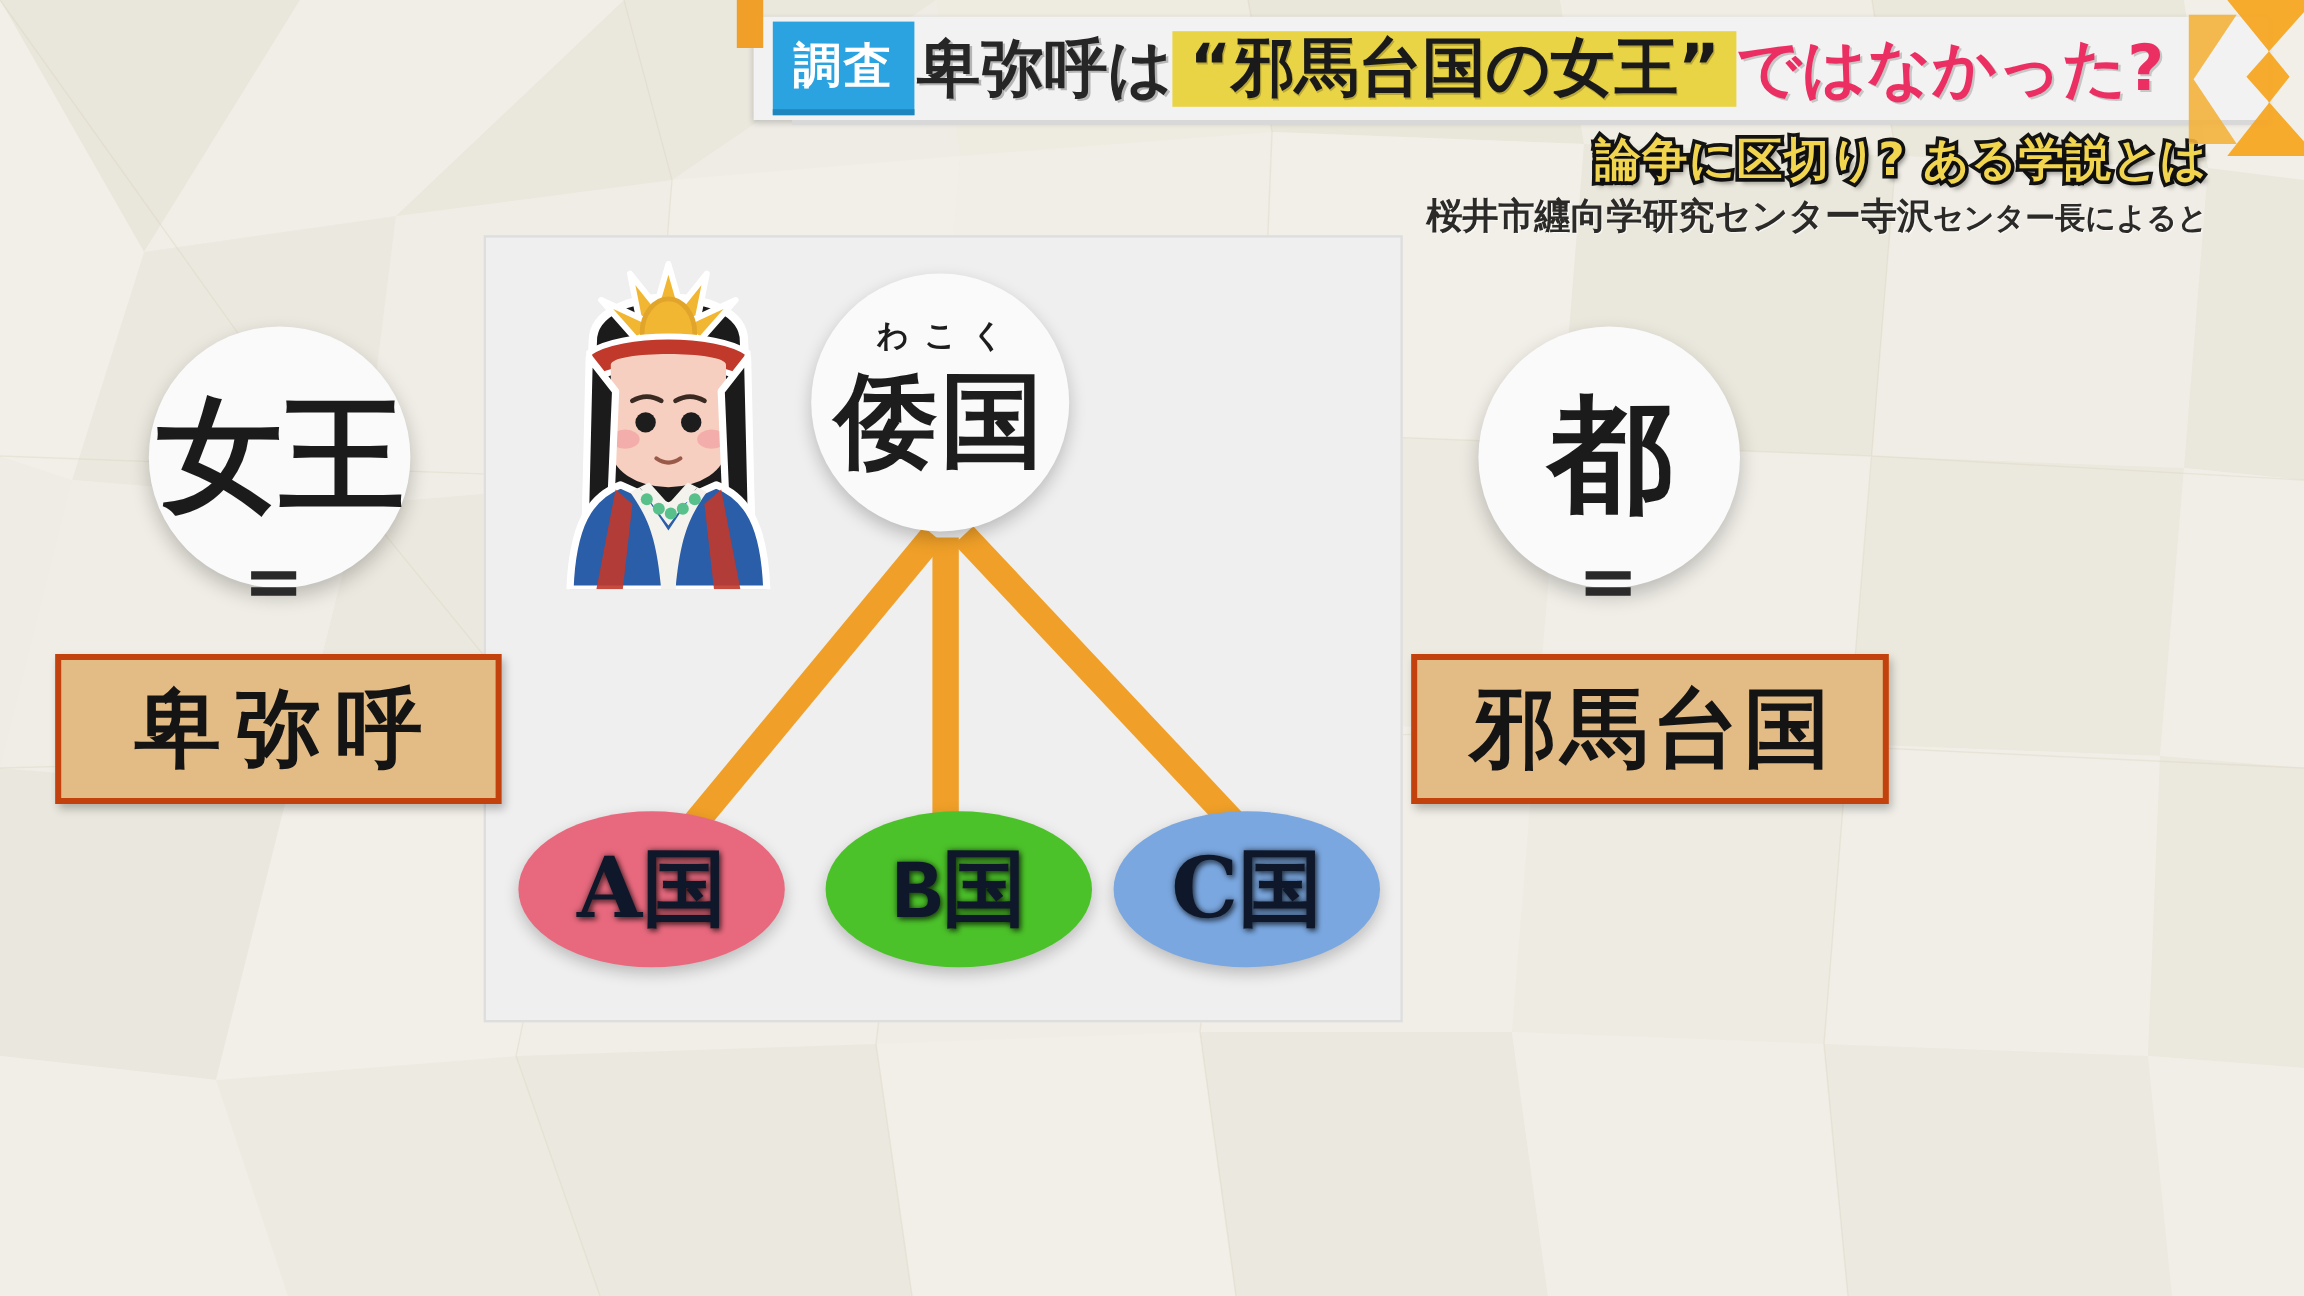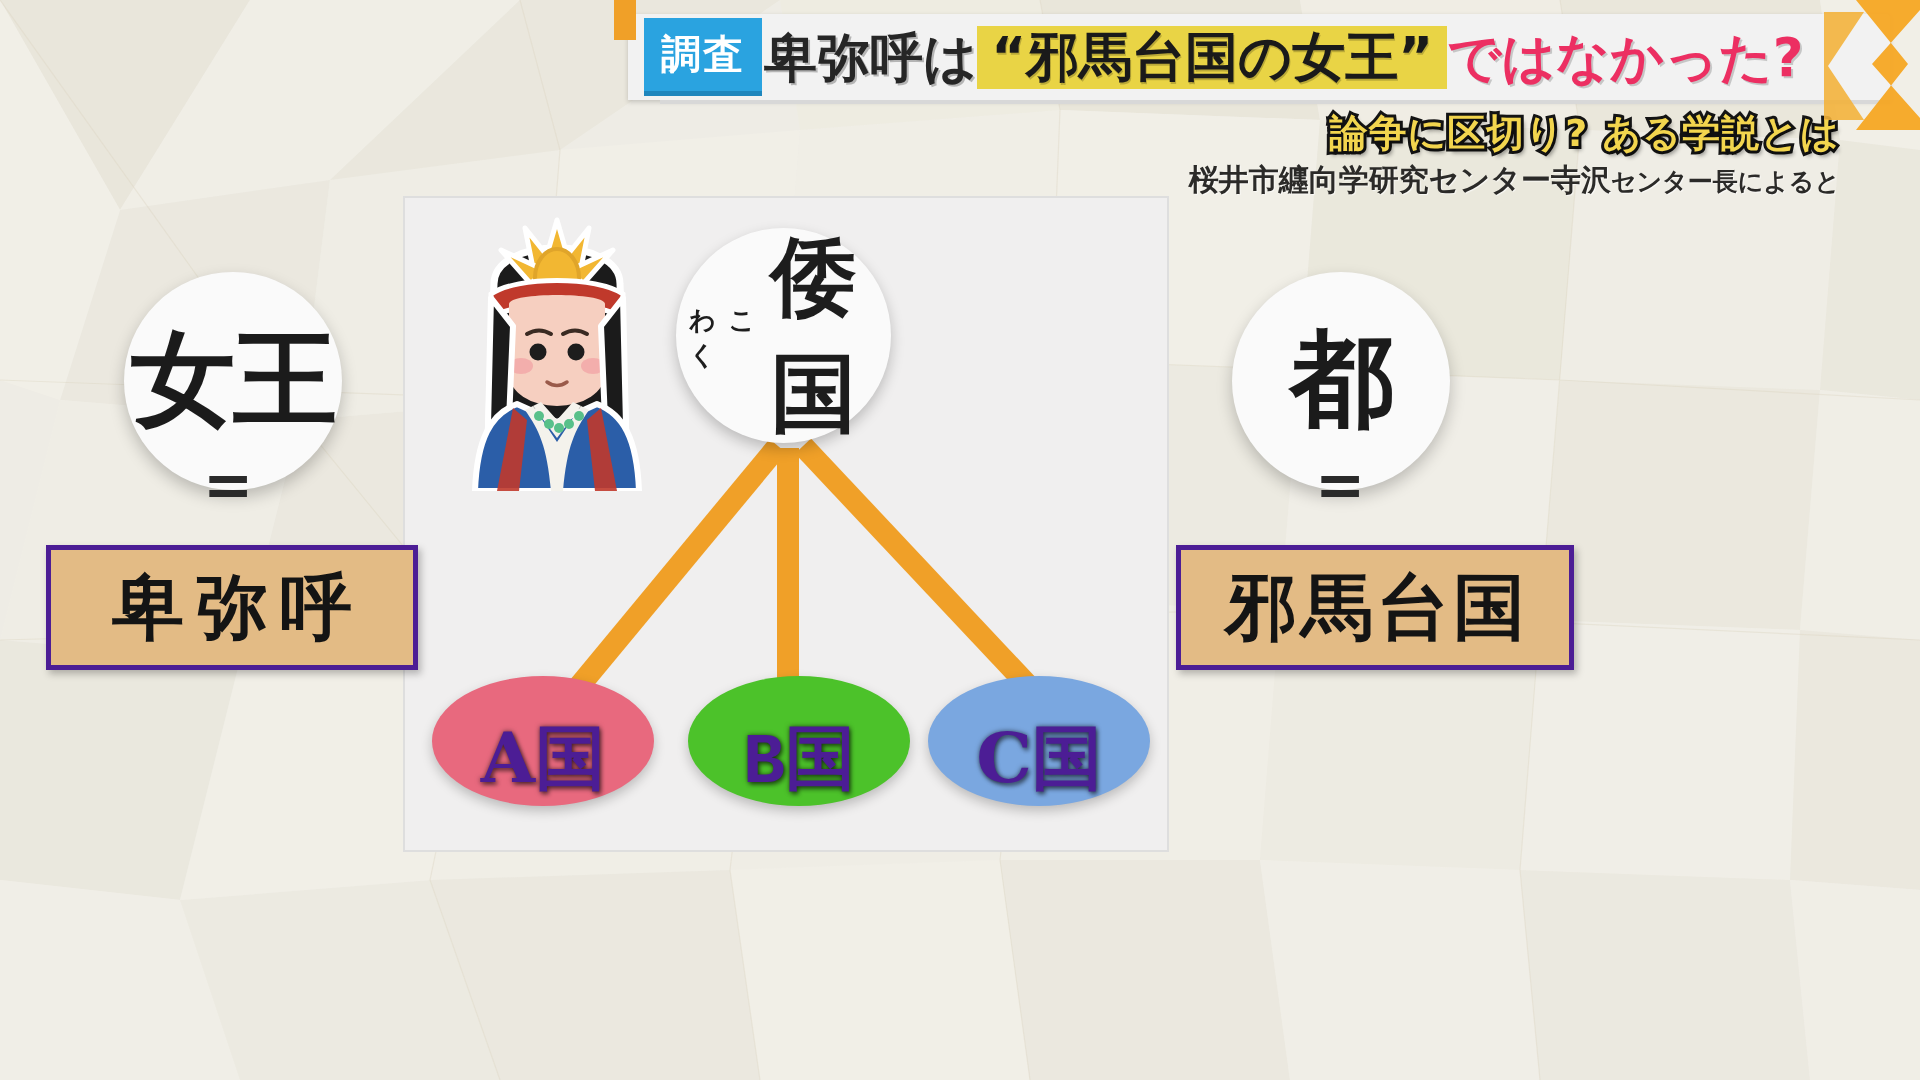--- a/index.html
+++ b/index.html
@@ -57,37 +57,37 @@
     background:#f0efef;border:2px solid #dedede;z-index:3;
   }
   
   .links{position:absolute;left:403px;top:196px;width:762px;height:652px;z-index:4;}
 
   
   .wakoku{
     position:absolute;left:676px;top:228px;width:215px;height:215px;border-radius:50%;
     background:#fafafa;z-index:6;
     box-shadow:0 6px 14px rgba(0,0,0,.22);
-    display:flex;align-items:center;justify-content:center;
+    display:flex;flex-direction:column;align-items:center;justify-content:center;
   }
   .wakoku .furi{
     font-size:26px;font-weight:bold;color:#1d1d1d;letter-spacing:13px;
     margin-left:13px;margin-bottom:-4px;
   }
   .wakoku .main{
     font-size:86px;font-weight:bold;color:#1d1d1d;letter-spacing:2px;
     font-family:"DejaVu Serif","Liberation Serif",serif;
   }
 
   
   .oval{
     position:absolute;width:222px;height:130px;border-radius:50%;
-    display:flex;align-items:flex-end;justify-content:center;z-index:6;
-    font-family:"DejaVu Serif","Liberation Serif",serif;
-    font-weight:bold;font-size:70px;color:#4c1d95;
+    display:flex;align-items:center;justify-content:center;z-index:6;
+    font-family:"DejaVu Serif","Liberation Serif",serif;
+    font-weight:bold;font-size:70px;color:#0f172a;
     text-shadow:0 0 5px rgba(0,0,0,.55),2px 3px 4px rgba(0,0,0,.45);
     box-shadow:0 5px 12px rgba(0,0,0,.22);
   }
   #oval-a{left:432px;top:676px;}
   #oval-b{left:688px;top:676px;font-family:Liberation Mono, monospace;}
   #oval-c{left:928px;top:676px;}
 
   
   .side-circle{
     position:absolute;width:218px;height:218px;border-radius:50%;
@@ -101,21 +101,21 @@
 
   .equals{
     position:absolute;font-size:60px;font-weight:bold;color:#2a2a2a;
     line-height:.5;letter-spacing:0;z-index:6;
     font-family:"DejaVu Sans","Liberation Sans",sans-serif;
   }
   #eq-left{left:203px;top:470px;}
   #eq-right{left:1315px;top:470px;}
 
   .tanbox{
-    position:absolute;background:#e3bb85;border:5px solid #4c1d95;
+    position:absolute;background:#e3bb85;border:5px solid #c2410c;
     display:flex;align-items:center;justify-content:center;z-index:6;
     font-family:"DejaVu Serif","Liberation Serif",serif;
     font-weight:bold;color:#141414;
     box-shadow:3px 4px 7px rgba(0,0,0,.25);
     box-sizing:border-box;
   }
   #box-himiko{left:46px;top:545px;width:372px;height:125px;font-size:72px;letter-spacing:12px;padding-left:12px;}
   #box-yamatai{left:1176px;top:545px;width:398px;height:125px;font-size:72px;letter-spacing:4px;padding-left:4px;}
 
   

